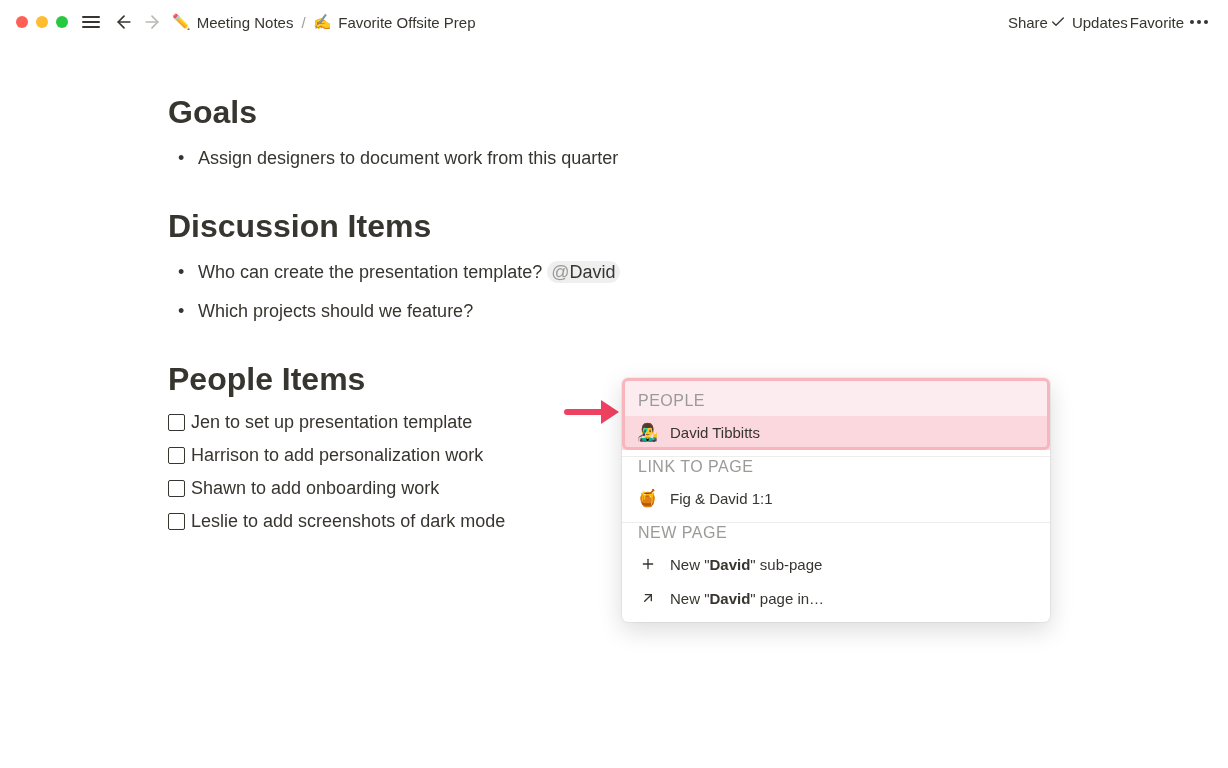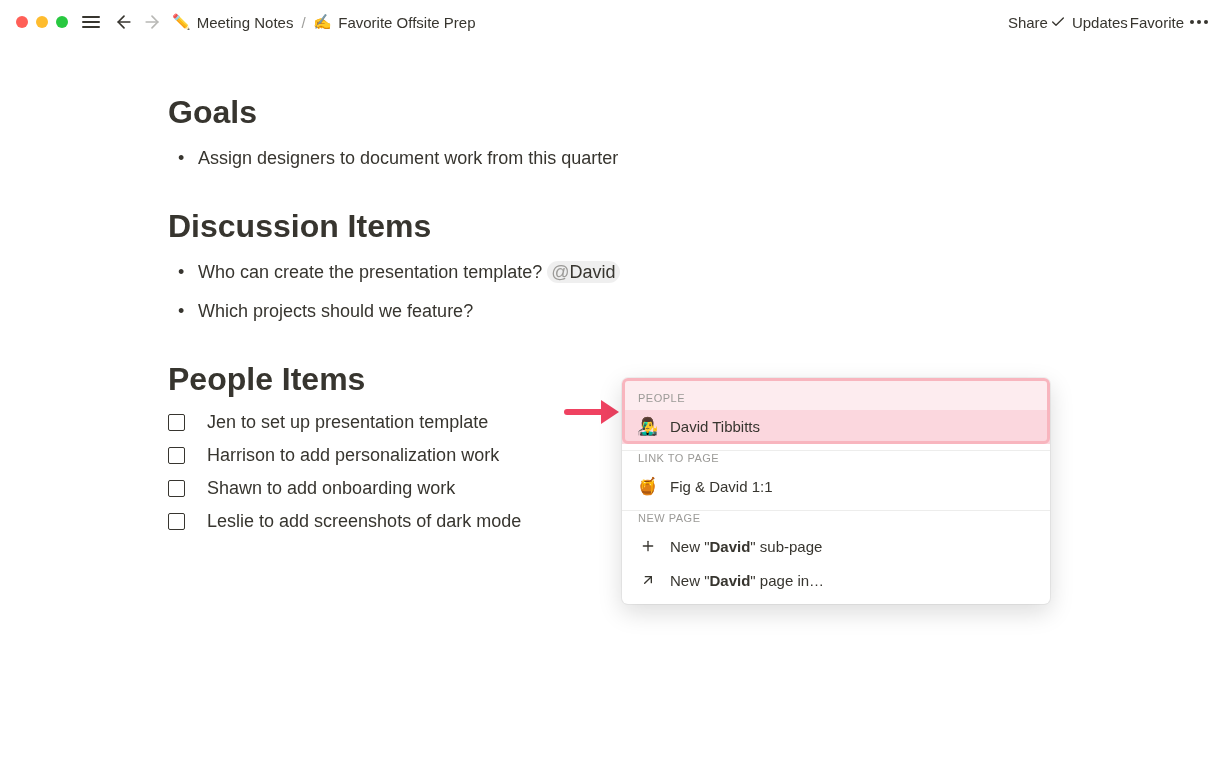--- a/index.html
+++ b/index.html
@@ -65,21 +65,21 @@
       color: #37352f;
       font-size: 18px;
     }
     .mention {
       background: rgba(55,53,47,0.08);
       border-radius: 11px;
       padding: 1px 4px;
     }
     .mention-at { color: #9b9a97; }
     .checklist { list-style: none; padding: 0; }
-    .checklist li { display: flex; align-items: center; gap: 22px; font-size: 18px; margin-bottom: 12px; }
+    .checklist li { display: flex; align-items: center; gap: 6px; font-size: 18px; margin-bottom: 12px; }
     .checkbox {
       width: 17px; height: 17px;
       border: 1.5px solid #37352f;
       border-radius: 2px;
       flex-shrink: 0;
       cursor: pointer;
     }
 
     .arrow-annotation {
       position: absolute;
@@ -94,21 +94,21 @@
       left: 622px;
       top: 378px;
       width: 428px;
       background: #fff;
       border-radius: 6px;
       box-shadow: 0 0 0 1px rgba(15,15,15,0.05), 0 8px 24px rgba(15,15,15,0.15);
       font-size: 15px;
       overflow: visible;
     }
     .popup .section-label {
-      font-size: 11px;
+      font-size: 16px;
       letter-spacing: 0.5px;
       color: #9b9a97;
       padding: 1px 16px 6px 16px;
       text-transform: uppercase;
       font-weight: 500;
     }
     .popup .item {
       display: flex;
       align-items: center;
       gap: 12px;

